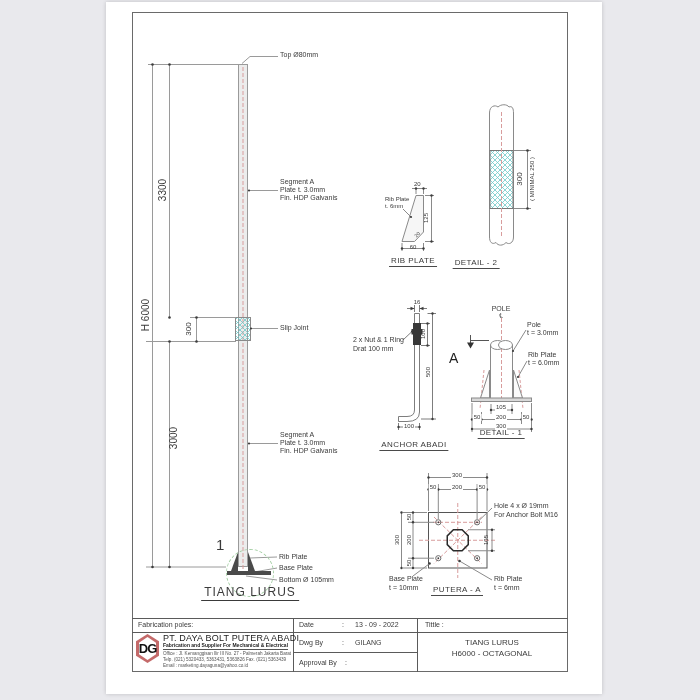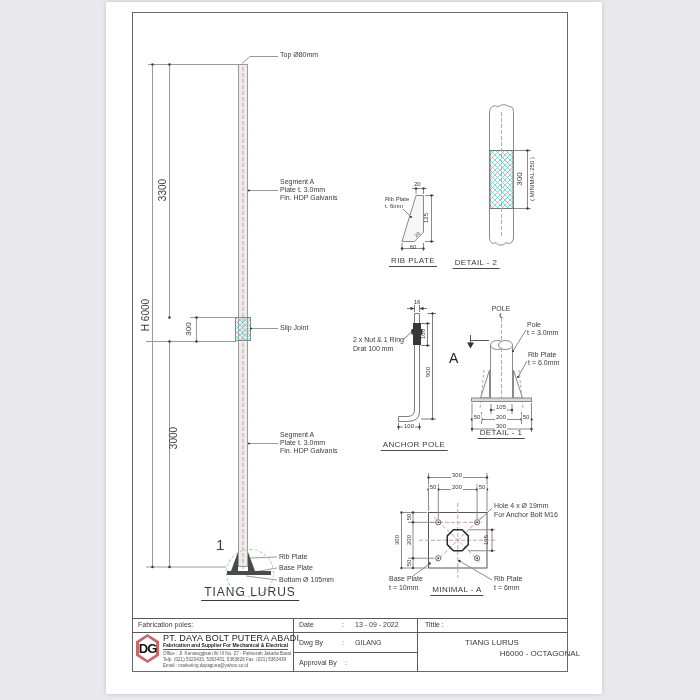--- a/index.html
+++ b/index.html
@@ -298,21 +298,21 @@
   <span class="t t8 rot" style="left:520px;top:179px;">300</span>
   <span class="t t6 rot" style="left:533px;top:179px;">( MINIMAL 250 )</span>
   <span class="t dtitle" style="left:476px;top:258px;">DETAIL - 2</span>
 
   <span class="t t6 ctr" style="left:417px;top:299px;">16</span>
   <span class="t t6 rot" style="left:424px;top:334px;">100</span>
   <span class="t t6 rot" style="left:429px;top:372px;">500</span>
   <span class="t t6 ctr" style="left:409px;top:423px;background:#fff;padding:0 1px;">100</span>
   <span class="t" style="left:353px;top:336px;">2 x Nut &amp; 1 Ring</span>
   <span class="t" style="left:353px;top:345px;">Drat 100 mm</span>
-  <span class="t dtitle" style="left:414px;top:440px;">ANCHOR POLE</span>
+  <span class="t dtitle" style="left:414px;top:440px;">ANCHOR ABADI</span>
 
   <span class="t ctr" style="left:501px;top:305px;">POLE</span>
   <span class="t ctr" style="left:501px;top:312px;">℄</span>
   <span class="t" style="left:449px;top:350px;font-size:14px;color:#222;">A</span>
   <span class="t" style="left:527px;top:321px;">Pole</span>
   <span class="t" style="left:527px;top:329px;">t = 3.0mm</span>
   <span class="t" style="left:528px;top:351px;">Rib Plate</span>
   <span class="t" style="left:528px;top:359px;">t = 6.0mm</span>
   <span class="t t6 ctr" style="left:501px;top:404px;background:#fff;padding:0 1px;">105</span>
   <span class="t t6 ctr" style="left:477px;top:413.5px;background:#fff;padding:0 1px;">50</span>
@@ -329,21 +329,21 @@
   <span class="t t6 rot" style="left:410px;top:517px;">50</span>
   <span class="t t6 rot" style="left:410px;top:540px;">200</span>
   <span class="t t6 rot" style="left:410px;top:563px;">50</span>
   <span class="t t6 rot" style="left:487px;top:540px;">105</span>
   <span class="t" style="left:494px;top:502px;">Hole 4 x Ø 19mm</span>
   <span class="t" style="left:494px;top:511px;">For Anchor Bolt M16</span>
   <span class="t" style="left:389px;top:575px;">Base Plate</span>
   <span class="t" style="left:389px;top:584px;">t = 10mm</span>
   <span class="t" style="left:494px;top:575px;">Rib Plate</span>
   <span class="t" style="left:494px;top:584px;">t = 6mm</span>
-  <span class="t dtitle" style="left:457px;top:585px;">MINIMAL - A</span>
+  <span class="t dtitle" style="left:457px;top:585px;">PUTERA - A</span>
 
   <div class="hl tbl" style="left:132px;top:618px;width:436px;"></div>
   <div class="hl tbl" style="left:132px;top:631.5px;width:436px;"></div>
   <div class="hl tbl" style="left:293px;top:652px;width:124px;"></div>
   <div class="vl tbl" style="left:293px;top:618px;height:54px;"></div>
   <div class="vl tbl" style="left:417px;top:618px;height:54px;"></div>
 
   <span class="t" style="left:138px;top:621px;">Fabrication poles:</span>
 
   <div class="logo">
@@ -362,14 +362,14 @@
   <span class="t" style="left:355px;top:621px;">13 - 09 - 2022</span>
   <span class="t" style="left:299px;top:638.5px;">Dwg By</span>
   <span class="t" style="left:342px;top:638.5px;">:</span>
   <span class="t" style="left:355px;top:638.5px;">GILANG</span>
   <span class="t" style="left:299px;top:658.5px;">Approval By</span>
   <span class="t" style="left:345px;top:658.5px;">:</span>
   <span class="t" style="left:355px;top:658.5px;"></span>
 
   <span class="t" style="left:425px;top:621px;">Tittle :</span>
   <span class="t t8 ctr" style="left:492px;top:638px;">TIANG LURUS</span>
-  <span class="t t8 ctr" style="left:492px;top:648.5px;margin-left:48px;">H6000 - OCTAGONAL</span>
+  <span class="t t8 ctr" style="left:492px;top:648.5px;">H6000 - OCTAGONAL</span>
 </div>
 
 </body></html>

